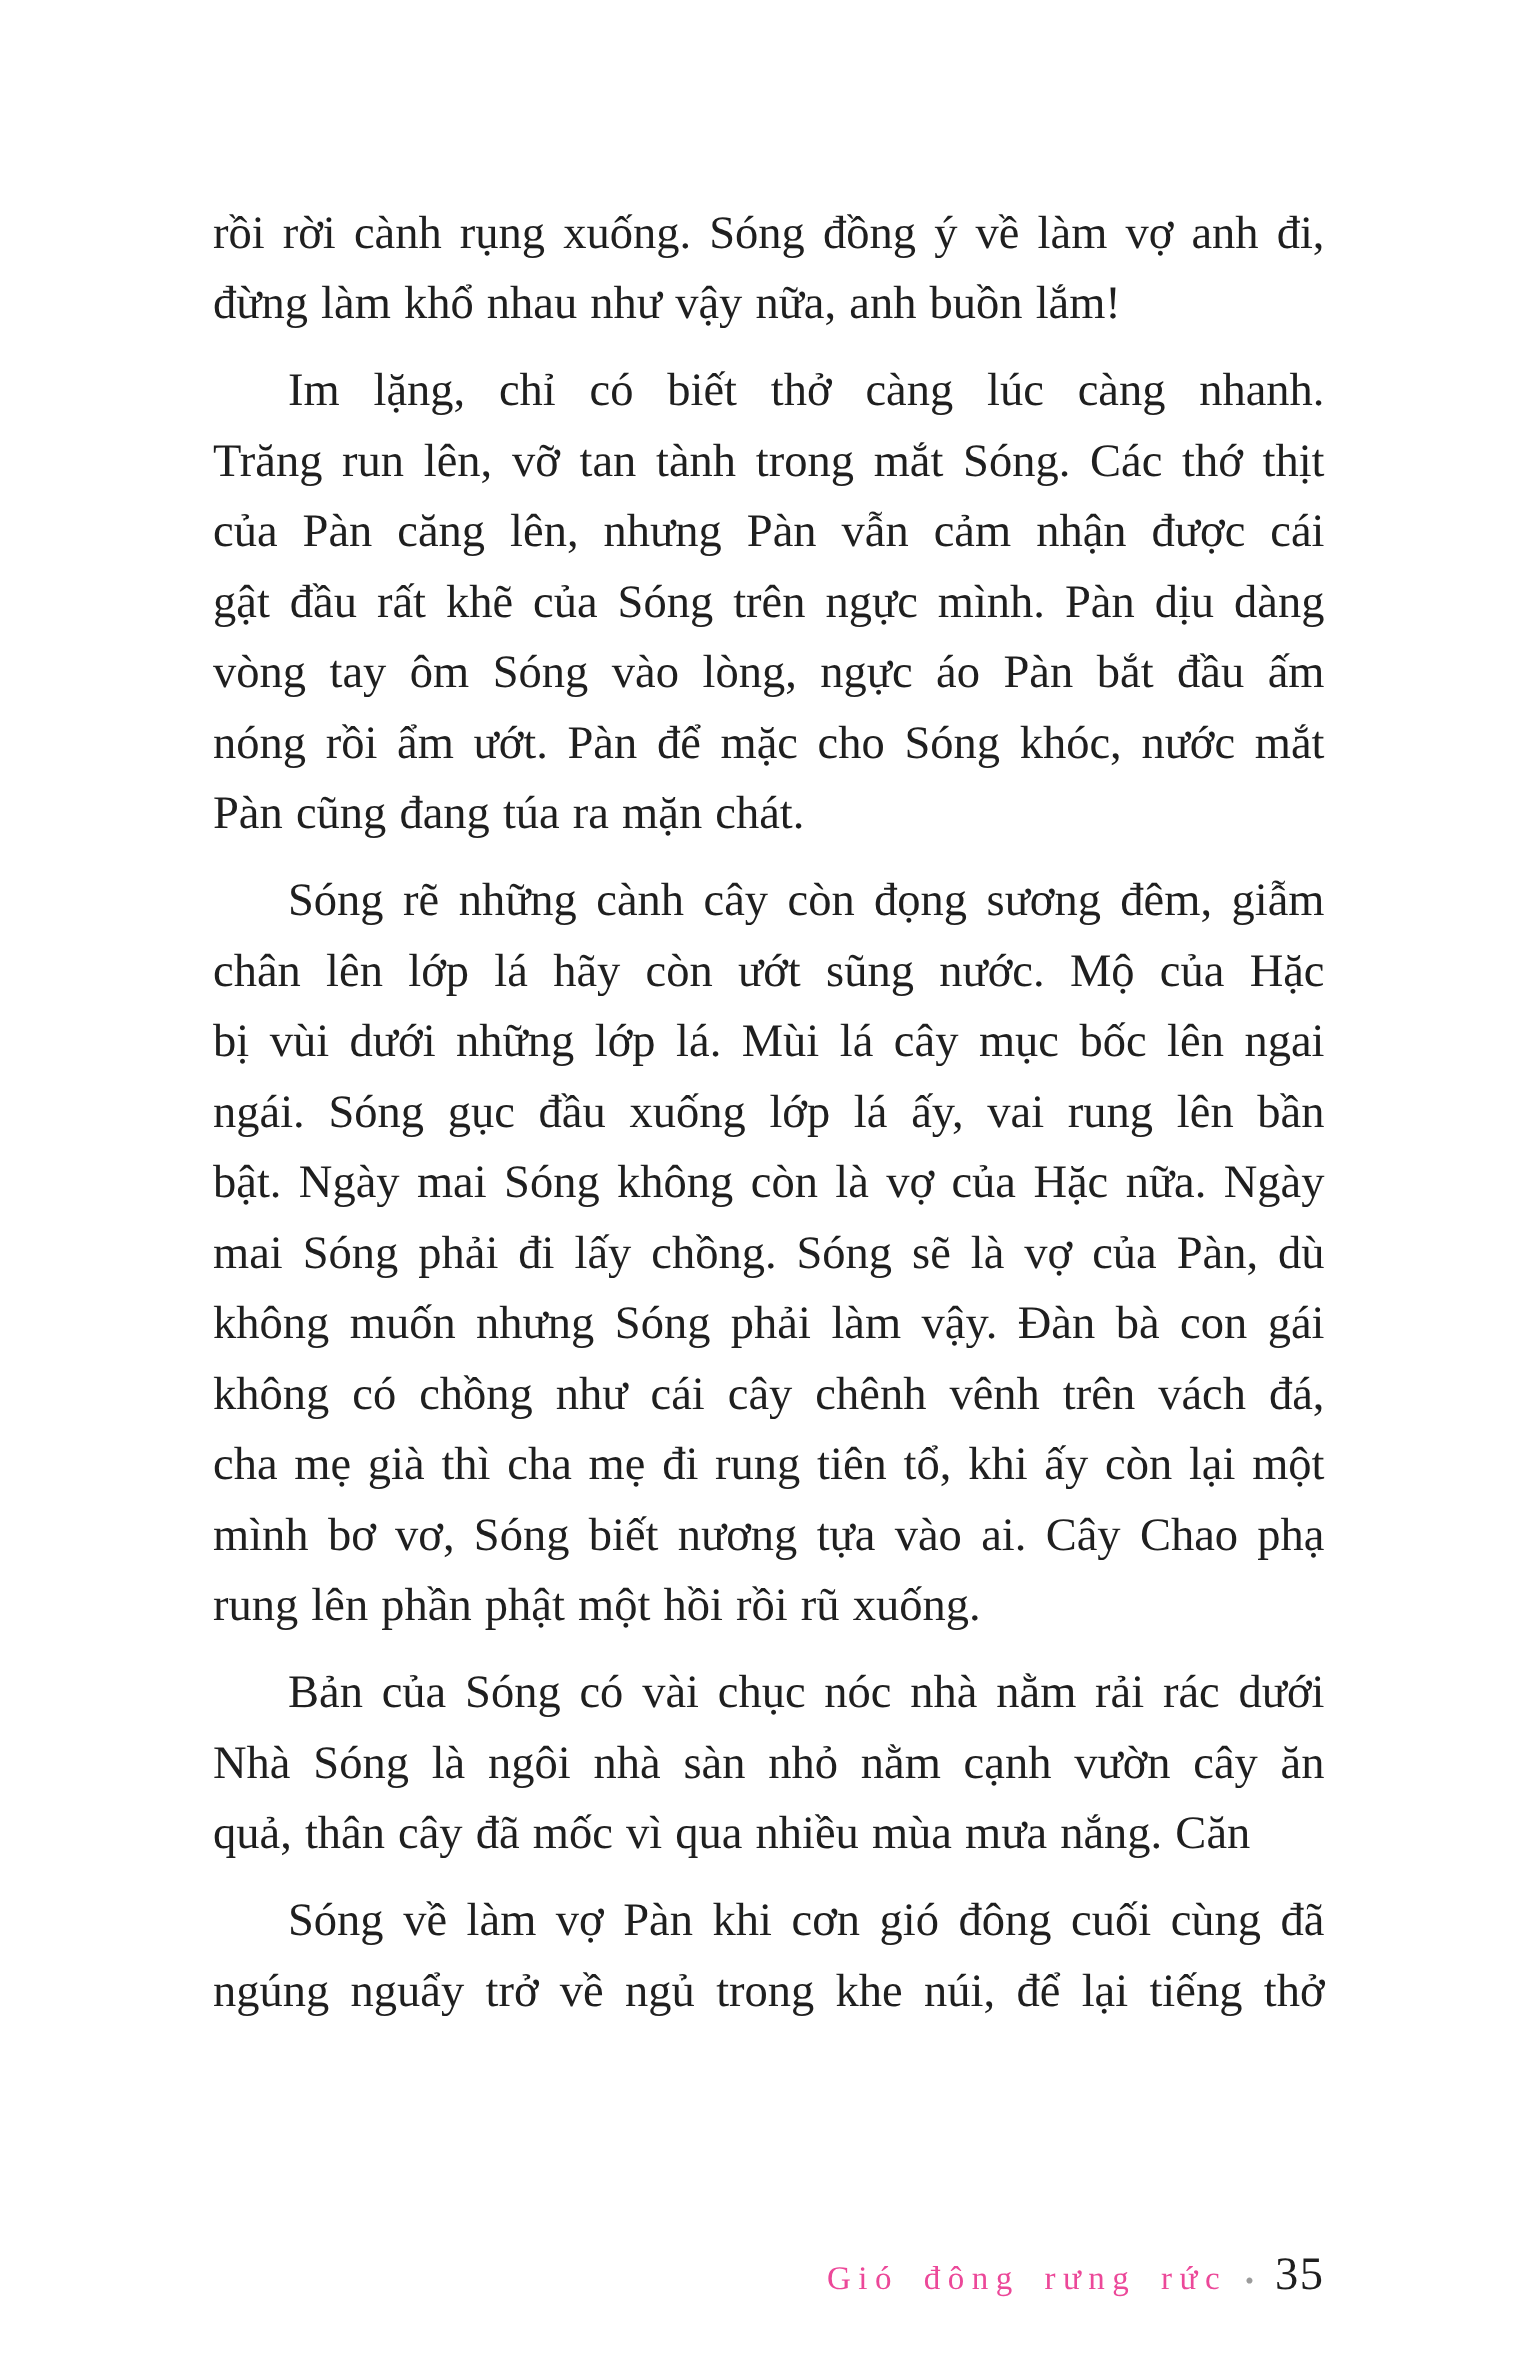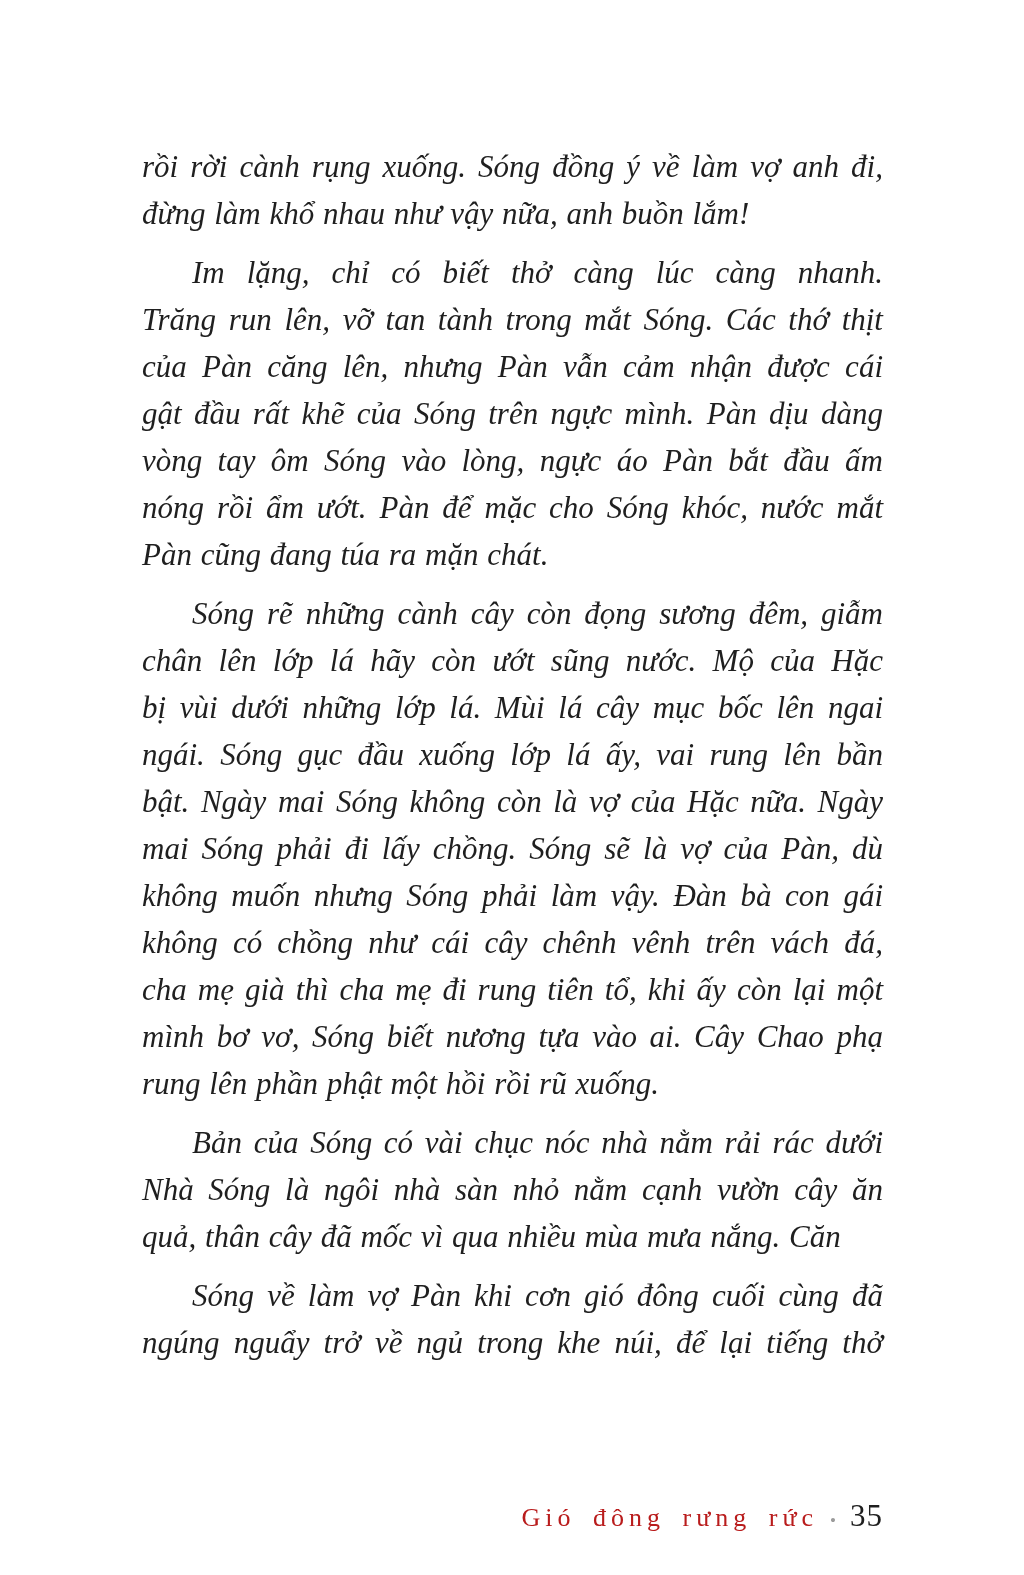--- a/index.html
+++ b/index.html
@@ -17,23 +17,22 @@
     color: #1f1f1f;
     -webkit-font-smoothing: antialiased;
   }
   .text-block {
     position: absolute;
     left: 142px;
     top: 131px;
     width: 741px;
   }
   .paragraph {
-    margin: 12px 0 11px 0;
+    margin: 0 0 11px 0;
     padding: 0;
-    font-style: italic;
   }
   .line {
     display: block;
     font-size: 31px;
     line-height: 47px;
     text-align: justify;
     text-align-last: justify;
     word-spacing: 1px;
   }
   .paragraph .line:last-child {
@@ -48,24 +47,24 @@
   .footer {
     position: absolute;
     left: 142px;
     top: 1458px;
     width: 741px;
     display: flex;
     justify-content: flex-end;
     align-items: baseline;
   }
   .footer .chapter-title {
-    font-size: 26px;
+    font-size: 22px;
     letter-spacing: 5px;
     word-spacing: 6px;
-    color: #b91c1c;
+    color: #ec4899;
     text-align: right;
   }
   .footer .separator {
     font-size: 17px;
     color: #9b9b9b;
     margin: 0 14px 0 12px;
   }
   .footer .page-number {
     font-size: 31px;
     color: #1e1e1e;

